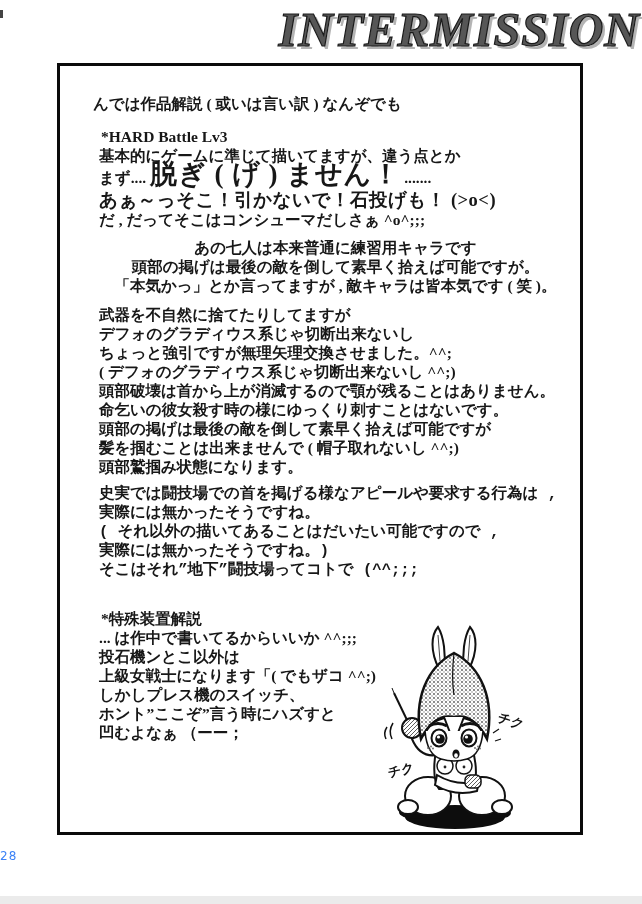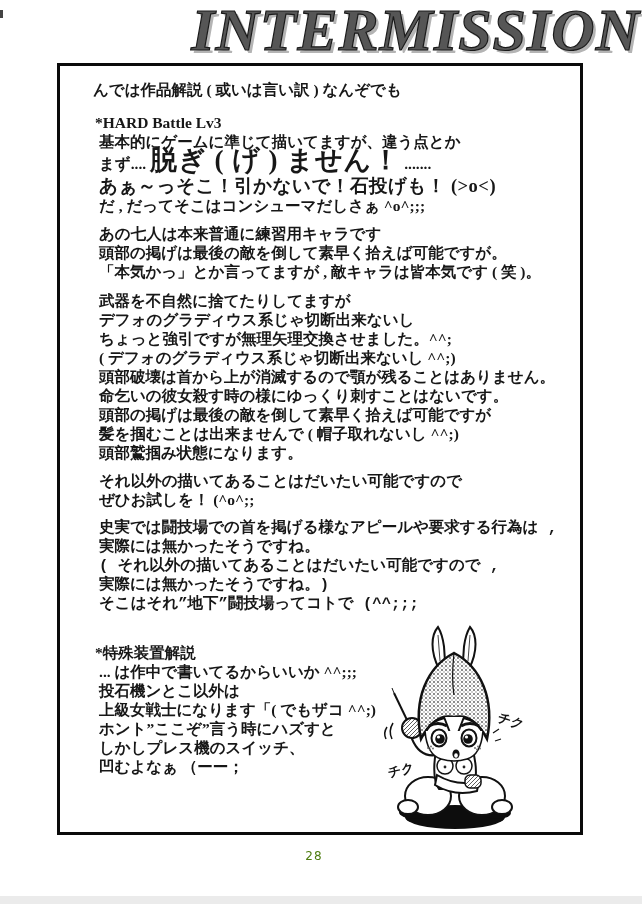--- a/index.html
+++ b/index.html
@@ -4,63 +4,63 @@
 <style>
   html, body { margin: 0; padding: 0; background: #ffffff; }
   body {
     width: 642px; height: 904px; position: relative; overflow: hidden;
     font-family: "Liberation Serif", "DejaVu Serif", serif;
   }
   
   .title {
     position: absolute; top: 6px; right: 2px; margin: 0;
     font-family: "Liberation Serif", "DejaVu Serif", serif;
-    font-style: italic; font-weight: 700; font-size: 60px; line-height: 48px;
+    font-style: italic; font-weight: 700; font-size: 48px; line-height: 48px;
     letter-spacing: 1px; color: #565656;
     -webkit-text-stroke: 1.2px #1a1a1a;
     text-shadow: 3px 3px 0 #b4b4b4;
     white-space: nowrap;
   }
   
   .frame {
     position: absolute; left: 57px; top: 63px;
     width: 520px; height: 766px;
     border: 3px solid #0a0a0a; background: #ffffff;
   }
   .commentary {
     position: absolute; left: 0; top: 0; right: 0; bottom: 0;
-    padding: 14px 8px 0 33px;
+    padding: 28px 8px 0 33px;
     color: #171717; font-weight: 700;
   }
   .para { margin: 0 0 9px 0; }
   .para-0 { margin-bottom: 14px; }
   .para-1 { margin-bottom: 4px; }
-  .para-3 { margin-bottom: 10px; }
+  .para-3 { margin-bottom: 10px; text-align: center; }
   .para-5 { margin-bottom: 10px; }
   .para-6 { margin-bottom: 0; font-family: Liberation Mono, monospace; }
   .para-7 { margin-top: 29px; }
   .line {
     font-size: 15.5px; line-height: 19px;
     margin-left: 6px; white-space: pre-wrap;
   }
-  .line.head { margin-left: 2px; }
+  .line.head { margin-left: 8px; }
   .para-0 .line { margin-left: 0; }
   .seg-xl { font-size: 27px; letter-spacing: 1px; }
   .seg-lg { font-size: 18.5px; letter-spacing: 0.5px; }
   
   .illo { position: absolute; left: 321px; top: 559px; }
   .sfx {
     font-family: "Liberation Serif", "DejaVu Serif", serif;
     font-weight: 700; font-size: 13px; fill: #111;
   }
   
   .page-number {
     position: absolute; left: 0; right: 14px; top: 849px;
-    text-align: center; font-family: "DejaVu Sans", sans-serif;
-    font-size: 12px; letter-spacing: 1px; color: #4d7c0f;
+    font-family: "DejaVu Sans", sans-serif;
+    font-size: 12px; letter-spacing: 1px; color: #3b82f6;
   }
   .edge-shade {
     position: absolute; left: 0; right: 0; bottom: 0; height: 8px;
     background: #ebebeb;
   }
   .scan-artifact {
     position: absolute; left: 0; top: 10px; width: 3px; height: 8px;
     background: #444;
   }
 </style>
@@ -94,38 +94,34 @@
         <div class="line"><span>武器を不自然に捨てたりしてますが</span></div>
         <div class="line"><span>デフォのグラディウス系じゃ切断出来ないし</span></div>
         <div class="line"><span>ちょっと強引ですが無理矢理交換させました。^^;</span></div>
         <div class="line"><span>( デフォのグラディウス系じゃ切断出来ないし ^^;)</span></div>
         <div class="line"><span>頭部破壊は首から上が消滅するので顎が残ることはありません。</span></div>
         <div class="line"><span>命乞いの彼女殺す時の様にゆっくり刺すことはないです。</span></div>
         <div class="line"><span>頭部の掲げは最後の敵を倒して素早く拾えば可能ですが</span></div>
         <div class="line"><span>髪を掴むことは出来ませんで ( 帽子取れないし ^^;)</span></div>
         <div class="line"><span>頭部鷲掴み状態になります。</span></div>
       </div>
-      <div class="para para-5">
-        <div class="line"><span>それ以外の描いてあることはだいたい可能ですので</span></div>
-        <div class="line"><span>ぜひお試しを！ (^o^;;</span></div>
-      </div>
       <div class="para para-6">
         <div class="line"><span>史実では闘技場での首を掲げる様なアピールや要求する行為は ,</span></div>
         <div class="line"><span>実際には無かったそうですね。</span></div>
         <div class="line"><span>( それ以外の描いてあることはだいたい可能ですので ,</span></div>
         <div class="line"><span>実際には無かったそうですね。)</span></div>
         <div class="line"><span>そこはそれ”地下”闘技場ってコトで (^^;;;</span></div>
       </div>
       <div class="para para-7">
         <div class="line head"><span>*特殊装置解説</span></div>
         <div class="line"><span>... は作中で書いてるからいいか ^^;;;</span></div>
         <div class="line"><span>投石機ンとこ以外は</span></div>
         <div class="line"><span>上級女戦士になります「( でもザコ ^^;)</span></div>
+        <div class="line"><span>しかしプレス機のスイッチ、</span></div>
         <div class="line"><span>ホント”ここぞ”言う時にハズすと</span></div>
-        <div class="line"><span>しかしプレス機のスイッチ、</span></div>
         <div class="line"><span>凹むよなぁ （ーー；</span></div>
       </div>
     </div>
 
   <svg class="illo" width="146" height="206" viewBox="0 0 146 206" xmlns="http://www.w3.org/2000/svg">
     <defs>
       <pattern id="stipple" width="4" height="4" patternUnits="userSpaceOnUse">
         <rect width="4" height="4" fill="#ffffff"></rect>
         <circle cx="1" cy="1" r="0.9" fill="#555"></circle>
         <circle cx="3" cy="3" r="0.7" fill="#777"></circle>

